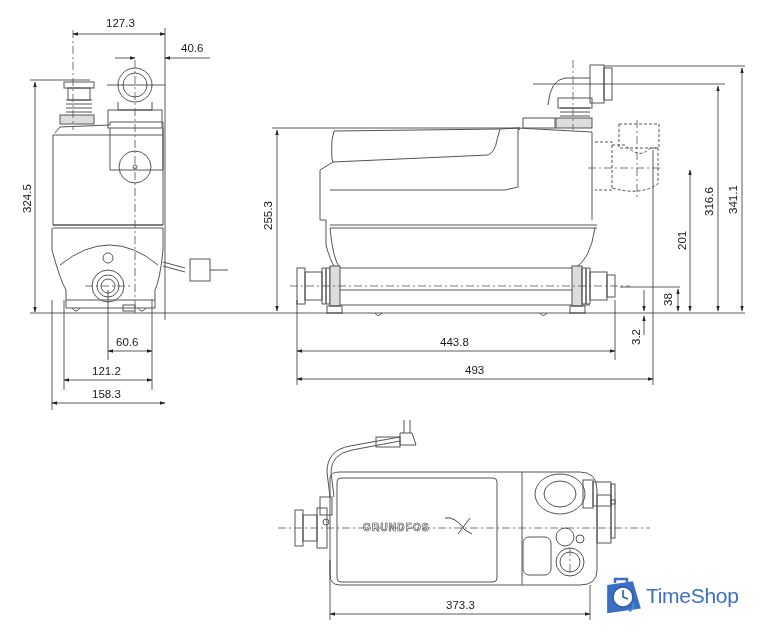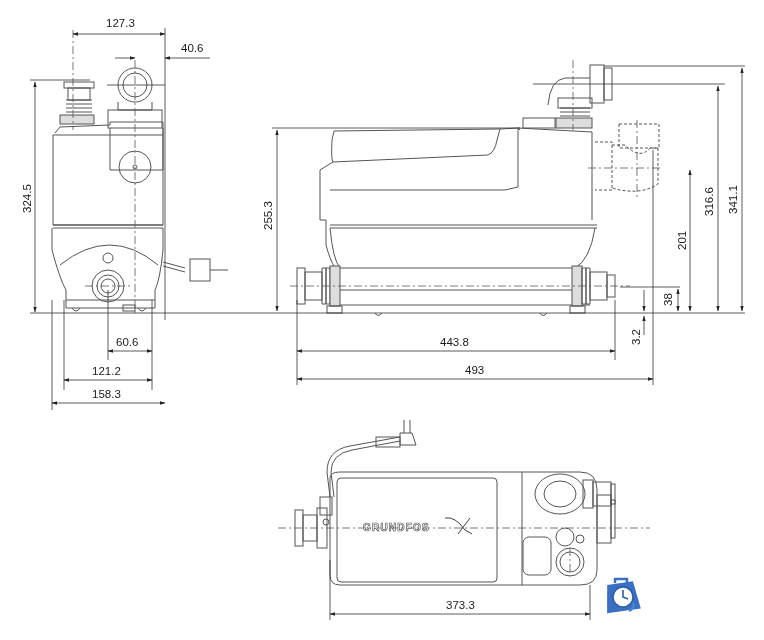--- a/index.html
+++ b/index.html
@@ -219,13 +219,14 @@
 </svg>
 
 <div class="logo">
   <svg width="40" height="38" viewBox="0 0 40 38">
     <path d="M12,6 L12,2 L24,2 L24,6" fill="none" stroke="#3a6fc4" stroke-width="2.5"></path>
     <path d="M6,6 L32,6 L36,34 L2,34 Z" fill="#3a6fc4" transform="rotate(-8 19 20)"></path>
     <circle cx="20" cy="20" r="10" fill="#ffffff" stroke="#2d5ca8" stroke-width="1.5"></circle>
     <path d="M20,13 L20,20 L25,22" stroke="#2d5ca8" stroke-width="1.6" fill="none"></path>
     <path d="M30,26 Q32,32 26,34" stroke="#4a8ad8" stroke-width="2" fill="none"></path>
   </svg>
+  <span class="logo-text">TimeShop</span>
 </div>
 
 </body></html>

